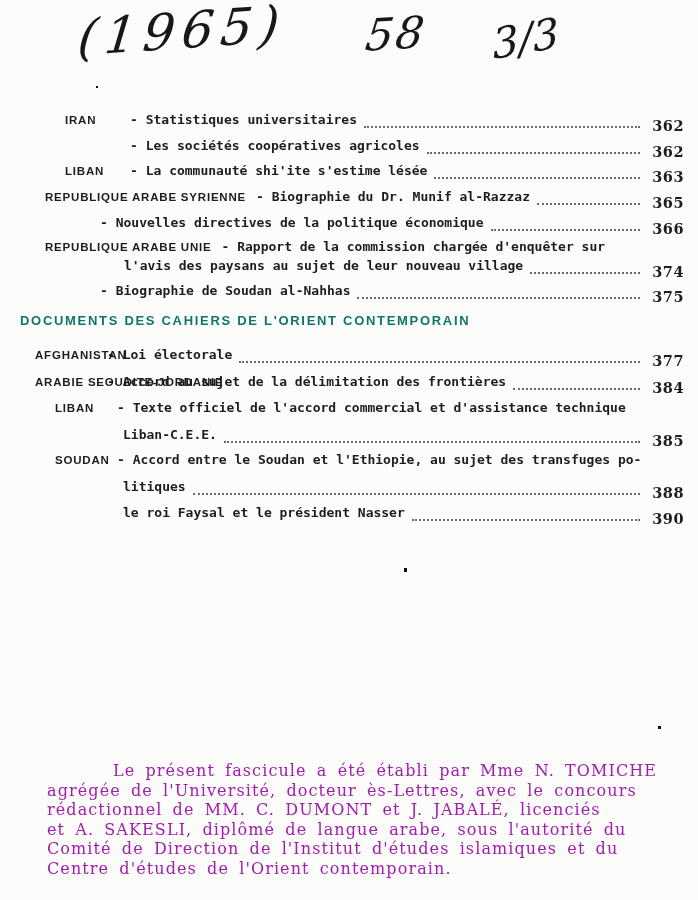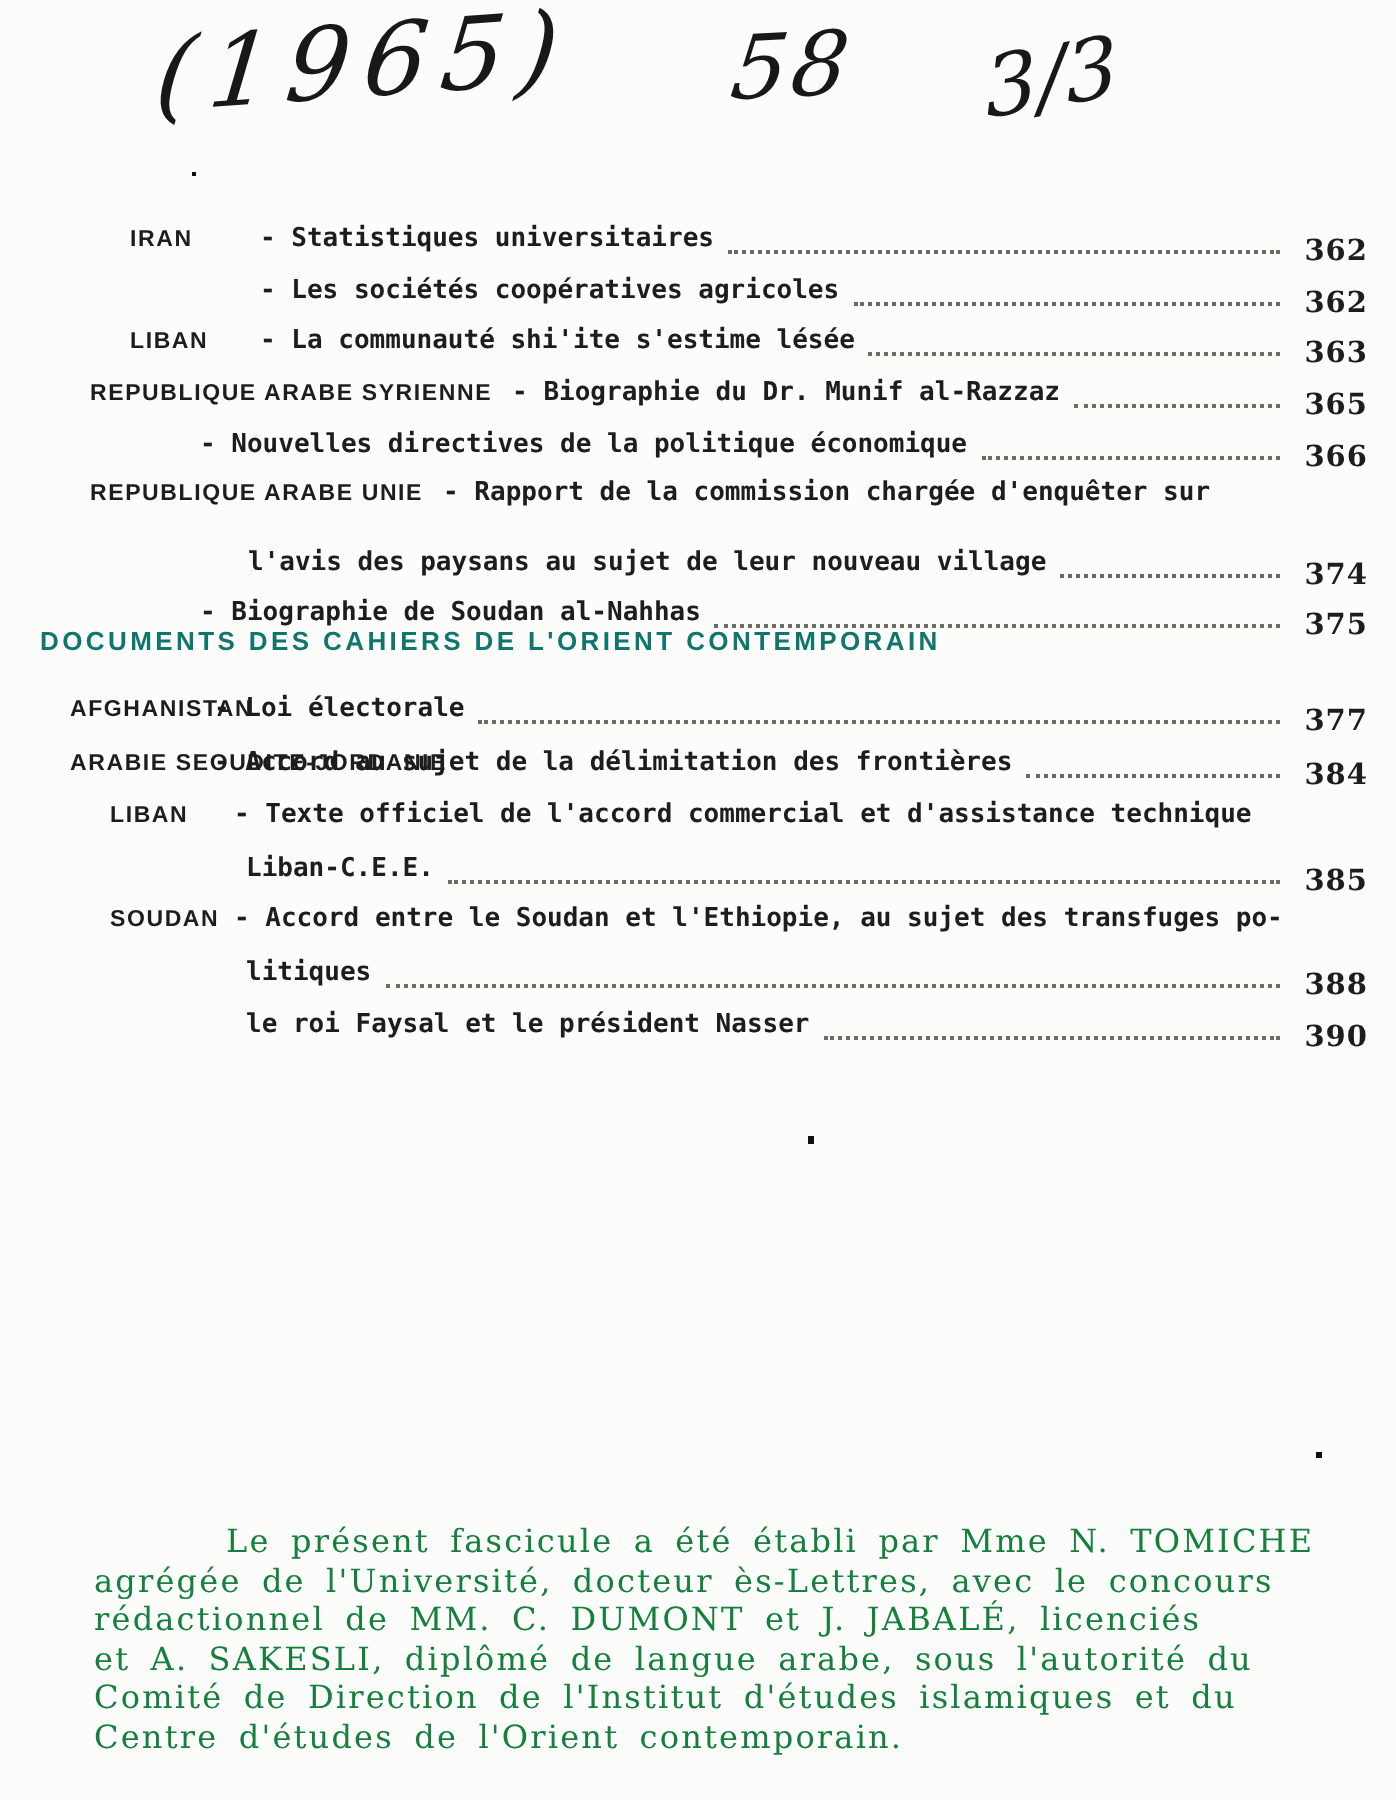--- a/index.html
+++ b/index.html
@@ -15,21 +15,21 @@
   }
   #hw-year{left:78px;top:2px;font-size:50px;letter-spacing:7px;transform:rotate(-4deg) skewX(-10deg);}
   #hw-issue{left:366px;top:8px;font-size:44px;letter-spacing:2px;transform:rotate(-3deg) skewX(-10deg);}
   #hw-frac{left:492px;top:14px;font-size:42px;transform:rotate(-10deg) skewX(-6deg);}
   
   .toc{position:absolute;left:65px;right:14px;font-size:13px;font-weight:700;}
   #toc1{top:110px;}
   #toc2{top:345px;left:55px;}
   .row{display:flex;align-items:baseline;line-height:17px;margin-bottom:7px;white-space:nowrap;}
   #toc2 .row{margin-bottom:8px;}
-  .row.tight{margin-bottom:16px;}
+  .row.tight{margin-bottom:0;}
   .lbl{
     flex:none;width:65px;
     font-family:"Liberation Sans","DejaVu Sans",sans-serif;
     font-weight:700;font-size:11.5px;letter-spacing:0.8px;
   }
   #toc2 .lbl{width:62px;}
   .row.hang{margin-left:-20px;}
   .row.hang .lbl{width:auto;margin-right:10px;}
   .row.sub{margin-left:35px;}
   .row.cont1{margin-left:59px;}
@@ -44,21 +44,21 @@
   
   .sec-header{
     position:absolute;left:20px;top:313px;
     font-family:"Liberation Sans","DejaVu Sans",sans-serif;
     font-weight:700;font-size:13px;letter-spacing:1.7px;color:#0f766e;white-space:nowrap;
   }
   
   .footer{
     position:absolute;left:47px;top:761px;right:30px;
     font-family:"DejaVu Serif",serif;font-size:16px;font-weight:500;
-    letter-spacing:1.1px;word-spacing:4px;line-height:19.5px;color:#15803d;
+    letter-spacing:1.1px;word-spacing:4px;line-height:19.5px;color:#a21caf;
   }
   .footer .pline{white-space:nowrap;}
   .footer .pline.first{text-indent:66px;}
   
   .speck{position:absolute;background:#111;}
   #speck1{left:404px;top:568px;width:3px;height:4px;}
   #speck2{left:658px;top:726px;width:3px;height:3px;}
   #speck3{left:96px;top:86px;width:2px;height:2px;}
 </style>
 </head>

